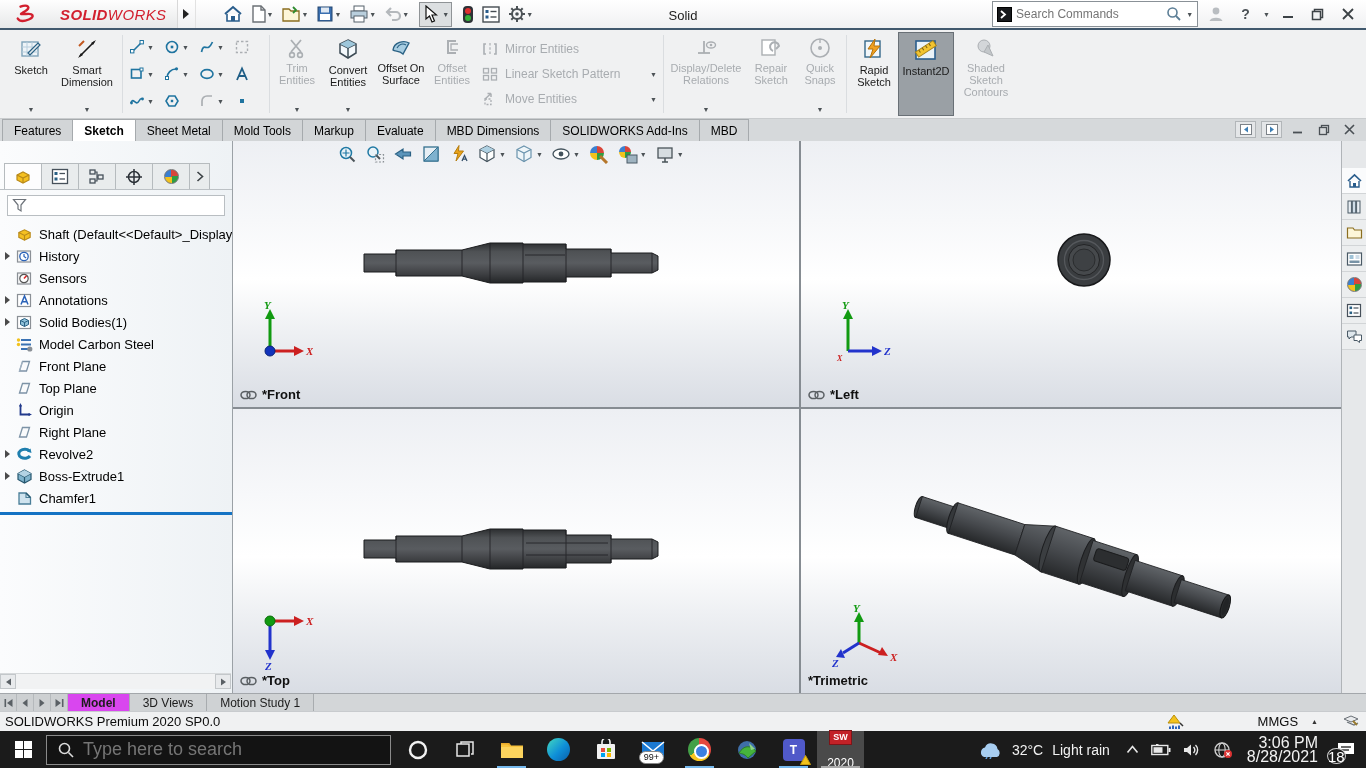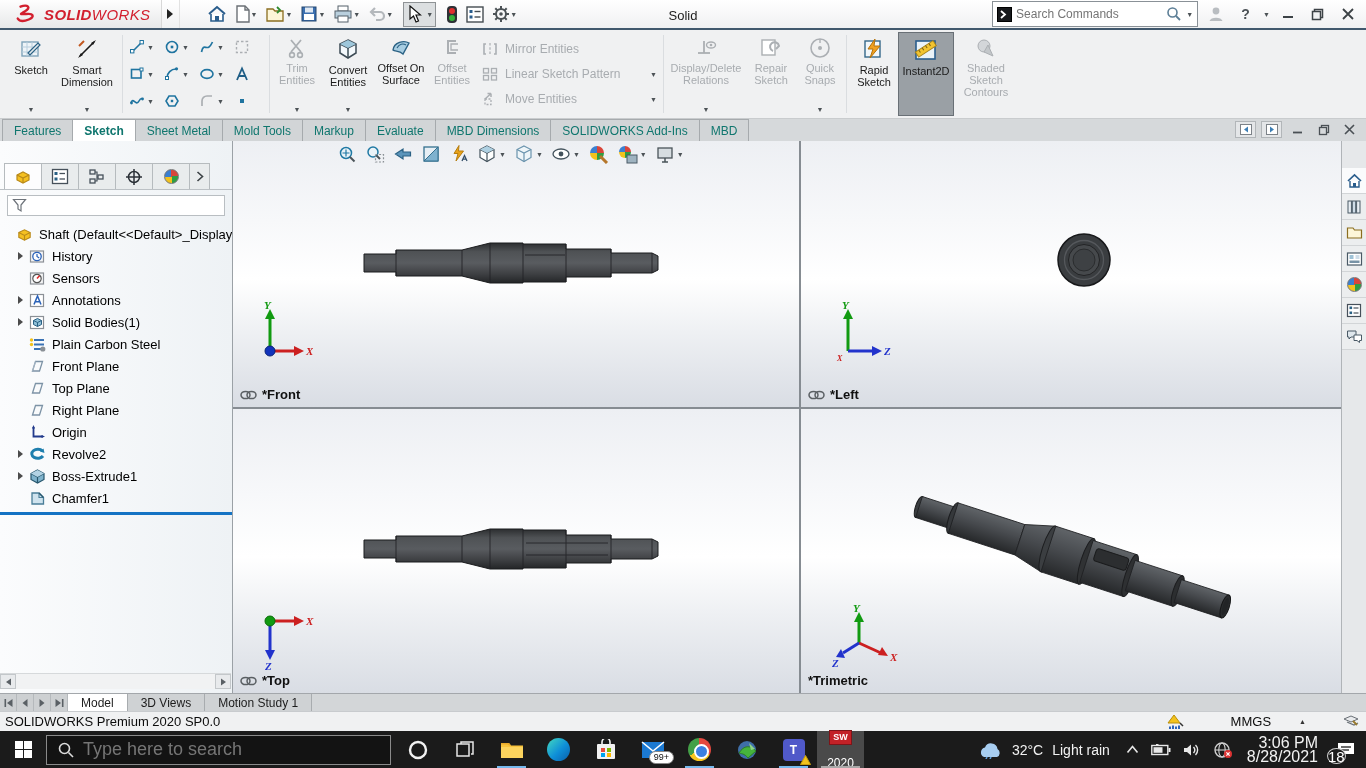--- a/index.html
+++ b/index.html
@@ -5,21 +5,21 @@
 *{margin:0;padding:0;box-sizing:border-box}
 html,body{width:1366px;height:768px;overflow:hidden}
 body{font-family:"Liberation Sans",sans-serif;background:#fff}
 .app{width:1366px;height:768px;display:flex;flex-direction:column}
 svg{display:block}
 .car{font-size:7px;color:#4c5256;line-height:1}
 .teal{color:#1f74a0}.grayic{color:#abafb3}
 
 
 .titlebar{height:30px;flex:0 0 30px;background:linear-gradient(#ffffff,#f0f1f2);border-bottom:2px solid #41586d;display:flex;align-items:center;position:relative}
-.brand{height:100%;display:flex;align-items:center;gap:4px;padding:0 10px 0 12px;background:linear-gradient(#fefefe,#e7e8e9);border-right:1px solid #d8d8d8}
+.brand{height:100%;display:flex;align-items:center;gap:20px;padding:0 10px 0 12px;background:linear-gradient(#fefefe,#e7e8e9);border-right:1px solid #d8d8d8}
 .brandtxt{font-size:15px;color:#d21f2e;font-style:italic;letter-spacing:.4px}
 .brandtxt b{font-weight:700}
 .brand-exp{width:18px;height:100%;display:flex;align-items:center;justify-content:center;border-right:1px solid #e2e2e2}
 .tb-main{display:flex;align-items:center;gap:2px;margin-left:24px}
 .tbtn{height:26px;display:flex;align-items:center;padding:0 3px}
 .sel-tool{display:flex;align-items:center;border:1px solid #8f9396;background:#dcdfe1;height:25px;padding:0 2px;margin:0 5px}
 .doc-title{position:absolute;left:0;right:0;top:8px;text-align:center;font-size:13px;color:#1c1c1c;pointer-events:none}
 .tb-right{margin-left:auto;display:flex;align-items:center;gap:5px;padding-right:6px;z-index:2}
 .sbox{width:206px;height:22px;border:1px solid #8a9197;background:#fff;display:flex;align-items:center;gap:4px;padding:12px 4px}
 .sbox input{border:none;outline:none;flex:1;min-width:0;font-size:12px;color:#444;font-family:inherit;background:transparent}
@@ -35,41 +35,41 @@
 .bigbtn.sel{background:#9aa0a5;border:1px solid #697076}
 .dis{color:#a8acb0}
 .egrid{display:grid;grid-template-columns:repeat(4,35px);grid-auto-rows:27px;align-content:center}
 .ecell{display:flex;align-items:center;gap:2px;padding-left:3px}
 .lgroup{display:flex;flex-direction:column;justify-content:center;gap:6px;width:183px;padding-left:5px}
 .lrow{display:flex;align-items:center;gap:7px;font-size:12px;color:#a8acb0;height:19px}
 .lrow .lcaret{margin-left:auto;margin-right:3px}
 
 
 .tabrow{height:22px;flex:0 0 22px;background:#d6d9db;display:flex;align-items:flex-end;padding-left:2px;position:relative}
-.rtab{height:22px;display:flex;align-items:center;padding:0 11px;font-size:12px;color:#0f766e;background:#d2d5d7;border:1px solid #a6aaad;border-bottom:none;margin-right:-1px}
+.rtab{height:22px;display:flex;align-items:center;padding:0 11px;font-size:12px;color:#000000;background:#d2d5d7;border:1px solid #a6aaad;border-bottom:none;margin-right:-1px}
 .rtab.active{background:#fff;font-weight:700;z-index:1}
 .docctl{position:absolute;right:6px;top:2px;display:flex;gap:5px;align-items:center}
 .dcbtn{width:21px;height:17px;display:flex;align-items:center;justify-content:center}
 .dcbtn.boxed{background:#e4e6e8;border:1px solid #b2b6b9}
 
 
 .main{flex:1;display:flex;min-height:0}
 .fm{width:233px;flex:0 0 233px;background:linear-gradient(90deg,#fbfcfd,#eef2f5);border-right:1px solid #9ba1a6;display:flex;flex-direction:column;position:relative}
 .fm-gap{height:22px}
 .fm-tabs{height:27px;display:flex;padding-left:4px;border-bottom:1px solid #bcc1c5}
 .fm-tab{width:38px;display:flex;align-items:center;justify-content:center;background:#e9eced;border:1px solid #b6bbbe;border-bottom:none;margin-right:-1px}
 .fm-tab.active{background:#fdfdfe}
 .fm-tab.narrow{width:21px}
 .fm-filter{margin:5px 7px 2px 7px;height:21px;background:#fff;border:1px solid #b9bec2;display:flex;align-items:center;padding-left:4px}
 .fm-tree{flex:1;font-size:13px;padding-top:5px;overflow:hidden;color:#000}
 .trow{height:22px;display:flex;align-items:center;white-space:nowrap}
 .texp{width:15px;display:flex;justify-content:center;flex:0 0 15px}
 .tri{width:0;height:0;border-left:5px solid #4b4b4b;border-top:4px solid transparent;border-bottom:4px solid transparent}
 .ticon{width:17px;height:17px;margin:0 6px 0 1px;flex:0 0 17px}
-.child{padding-left:13px}
+.child{}
 .rollback{height:3px;background:#1473c4;margin-top:3px}
 .fm-hscroll{position:absolute;left:0;right:1px;bottom:4px;height:16px;background:#f1f2f3;border-top:1px solid #d6d9db;display:flex;justify-content:space-between}
 .hsbtn{width:16px;height:15px;background:#e8eaec;border:1px solid #c3c7ca;display:flex;align-items:center;justify-content:center}
 
 .gfx{flex:1;position:relative;min-width:0;background:#dfe3e8}
 .quad{position:absolute;background:linear-gradient(180deg,#edeff3 0%,#f7f8fa 30%,#ffffff 52%,#eef0f3 72%,#d9dde4 100%);overflow:hidden}
 .q1{left:0;top:0;width:566px;height:266px}
 .q2{left:568px;top:0;right:0;height:266px}
 .q3{left:0;top:268px;width:566px;bottom:0}
 .q4{left:568px;top:268px;right:0;bottom:0}
@@ -83,37 +83,37 @@
 .ball{width:15px;height:15px;border-radius:50%;background:conic-gradient(#d9453a 0 25%,#2f9e44 25% 50%,#f2c21d 50% 75%,#3b7fd0 75% 100%);border:1px solid #777}
 
 .tpane{width:25px;flex:0 0 25px;background:#e6e8ea;border-left:1px solid #b0b4b8;display:flex;flex-direction:column;padding-top:27px}
 .tpbtn{height:26px;display:flex;align-items:center;justify-content:center;border-bottom:1px solid #d2d5d7;background:#eceeef}
 .tpbtn.active{background:#fafbfc}
 
 
 .mrow{height:18px;flex:0 0 18px;background:#d3d6d8;display:flex;align-items:stretch;border-top:1px solid #a3a7ab;font-size:12px}
 .mnav{width:17px;display:flex;align-items:center;justify-content:center;background:#cdd0d2;border-right:1px solid #b5b9bc}
 .mtab{display:flex;align-items:center;padding:0 13px;background:#cfd2d4;border-right:1px solid #a8acaf;color:#1c1c1c}
-.mtab.active{background:#ffffff;font-weight:400}
+.mtab.active{background:#d946ef;font-weight:700}
 .status{height:20px;flex:0 0 20px;background:#f0f1f2;border-top:1px solid #c8cbce;display:flex;align-items:center;font-size:13px;color:#0c0c0c;padding-left:5px;position:relative}
-.sb-units{position:absolute;right:60px;display:flex;gap:28px;align-items:center}
+.sb-units{position:absolute;right:48px;display:flex;gap:13px;align-items:center}
 .sb-warn{position:absolute;right:182px;top:2px}
 .sb-pencil{position:absolute;right:6px;top:3px}
 .upcar{font-size:7px;color:#333}
 
 
 .tbar{height:37px;flex:0 0 37px;background:#1b1b1b;display:flex;align-items:center;color:#eaeaea}
 .tstart{width:46px;height:100%;display:flex;align-items:center;justify-content:center}
 .tsearch{width:345px;height:30px;background:#131313;border:1px solid #8a8a8a;display:flex;align-items:center;gap:9px;padding:0 11px;margin-right:3px}
 .tsearch input{background:transparent;border:none;outline:none;color:#d8d8d8;font-size:18px;flex:1;min-width:0;font-family:inherit}
 .tslot{width:47px;height:100%;display:flex;align-items:center;justify-content:center;position:relative}
 .tslot.run::after{content:"";position:absolute;left:9px;right:9px;bottom:0;height:2px;background:#76b9ed}
 .tslot.appactive{background:#4a4a4a}
 .tslot.appactive::after{content:"";position:absolute;left:4px;right:4px;bottom:0;height:2px;background:#a9a9a9}
-.badge99{position:absolute;right:2px;bottom:4px;background:#fff;color:#111;border:1px solid #888;border-radius:8px;font-size:9px;padding:0 4px;line-height:11px}
+.badge99{position:absolute;right:12px;bottom:4px;background:#fff;color:#111;border:1px solid #888;border-radius:8px;font-size:9px;padding:0 4px;line-height:11px}
 .warnbadge{position:absolute;right:6px;bottom:3px}
 .swtile{display:flex;flex-direction:column;align-items:center;line-height:1}
 .swbox{background:#c32127;color:#fff;font-weight:700;font-size:9px;padding:2px 3px;border:1px solid #7e1418}
 .swyear{font-size:12px;color:#fff;margin-top:12px}
 .teamsbox{width:22px;height:22px;background:#5059c9;border-radius:4px;color:#fff;font-weight:700;font-size:12px;display:flex;align-items:center;justify-content:center}
 .tright{margin-left:auto;display:flex;align-items:center;height:100%}
 .weather{display:flex;align-items:center;gap:9px;padding:0 10px;font-size:14px;color:#f2f2f2}
 .trayic{padding:0 6px;display:flex;align-items:center}
 .clock{font-size:16px;text-align:right;line-height:14px;padding:0 8px;color:#f2f2f2}
 .notif{position:relative;width:40px;height:100%;display:flex;align-items:center;justify-content:center}
@@ -630,52 +630,52 @@
         <div class="trow child">
           <span class="texp"></span>
           <svg class="ticon" viewBox="0 0 17 17">
               <line x1="5" y1="4" x2="15" y2="4" stroke="#3a72b4" stroke-width="2"></line>
               <line x1="5" y1="8.5" x2="15" y2="8.5" stroke="#3a72b4" stroke-width="2"></line>
               <line x1="5" y1="13" x2="12" y2="13" stroke="#3a72b4" stroke-width="2"></line>
               <circle cx="2.5" cy="4" r="1.7" fill="#f2c21d"></circle>
               <circle cx="2.5" cy="8.5" r="1.7" fill="#f2c21d"></circle>
               <circle cx="13.8" cy="13" r="2.6" fill="#8a9096"></circle>
             </svg>
-          <span>Plain Carbon Steel</span>
+          <span>Model Carbon Steel</span>
         </div>
         <div class="trow child">
           <span class="texp"></span>
           <svg class="ticon" viewBox="0 0 17 17">
               <path d="M3.5 13 L6.5 3.5 H13.5 L10.5 13 Z" fill="none" stroke="#7d93a6" stroke-width="1.3"></path>
               <path d="M6.5 3.5 L3.5 13" stroke="#aebecb" stroke-width="0.8"></path>
             </svg>
           <span>Front Plane</span>
         </div>
         <div class="trow child">
           <span class="texp"></span>
           <svg class="ticon" viewBox="0 0 17 17">
               <path d="M3.5 13 L6.5 3.5 H13.5 L10.5 13 Z" fill="none" stroke="#7d93a6" stroke-width="1.3"></path>
             </svg>
           <span>Top Plane</span>
-        </div>
-        <div class="trow child">
-          <span class="texp"></span>
-          <svg class="ticon" viewBox="0 0 17 17">
-              <path d="M3.5 13 L6.5 3.5 H13.5 L10.5 13 Z" fill="none" stroke="#7d93a6" stroke-width="1.3"></path>
-            </svg>
-          <span>Right Plane</span>
         </div>
         <div class="trow child">
           <span class="texp"></span>
           <svg class="ticon" viewBox="0 0 17 17">
               <path d="M4.5 3 V12.5 H14" fill="none" stroke="#223a8c" stroke-width="1.8"></path>
               <polygon points="4.5,1 3,4.5 6,4.5" fill="#223a8c"></polygon>
               <polygon points="16,12.5 12.5,11 12.5,14" fill="#223a8c"></polygon>
             </svg>
           <span>Origin</span>
+        </div>
+        <div class="trow child">
+          <span class="texp"></span>
+          <svg class="ticon" viewBox="0 0 17 17">
+              <path d="M3.5 13 L6.5 3.5 H13.5 L10.5 13 Z" fill="none" stroke="#7d93a6" stroke-width="1.3"></path>
+            </svg>
+          <span>Right Plane</span>
         </div>
         <div class="trow child">
           <span class="texp">
               <span class="tri"></span>
             </span>
           <svg class="ticon" viewBox="0 0 17 17">
               <path d="M13.5 5 A6 4.5 0 1 0 14 10" fill="none" stroke="#1f7fae" stroke-width="3"></path>
               <polygon points="14.5,2.5 11,5.5 15.5,7" fill="#1f7fae"></polygon>
             </svg>
           <span>Revolve2</span>

